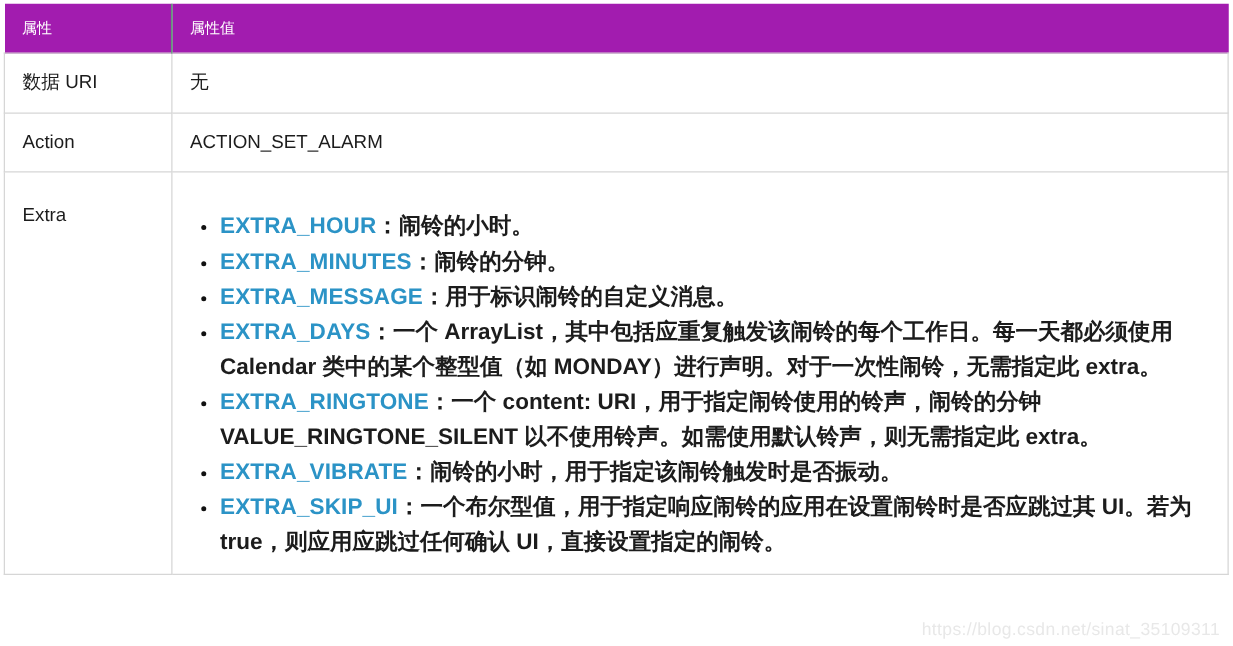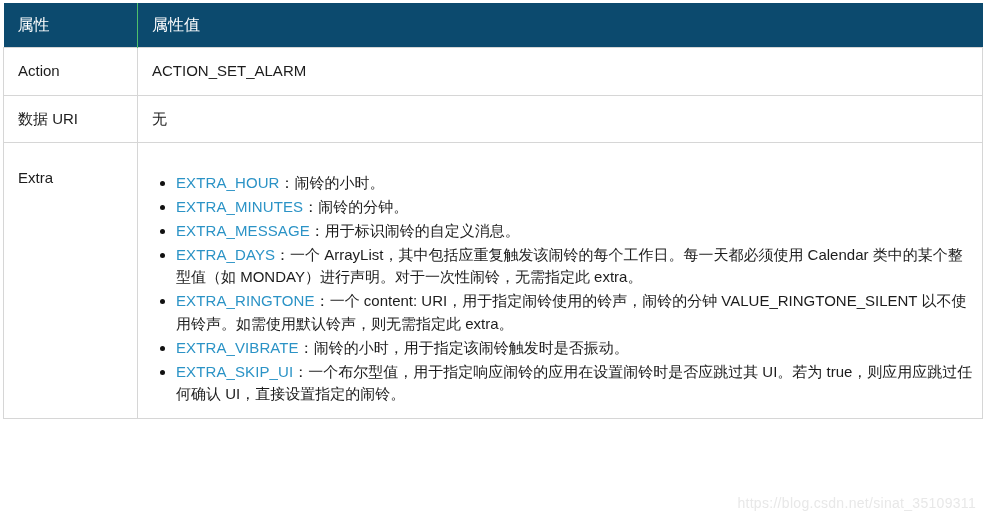--- a/index.html
+++ b/index.html
@@ -27,24 +27,24 @@
     border-collapse: collapse;
     width: 979px;
     table-layout: fixed;
     background: #fff;
   }
 
   table.attr-table col.col-attr { width: 134px; }
   table.attr-table col.col-val  { width: 845px; }
 
   thead th {
-    background: #0c4a6e;
+    background: #a21caf;
     color: #ffffff;
     font-weight: normal;
-    font-size: 16px;
+    font-size: 12px;
     text-align: left;
     padding: 12px 14px 13px 14px;
     border: none;
     line-height: 1.2;
     vertical-align: middle;
   }
   thead th.th-attr {
     border-right: 1px solid #4fc06a;
   }
 
@@ -75,25 +75,26 @@
     padding-left: 0;
     padding-right: 6px;
   }
 
   ul.extra-list {
     margin: 5px 0 2px 0;
     padding-left: 38px;
     list-style: disc;
   }
   ul.extra-list > li {
-    font-size: 15px;
+    font-size: 18px;
     line-height: 1.52;
     margin: 0 0 1px 0;
     padding: 0;
     color: #1c1c1c;
+    font-weight: bold;
   }
   ul.extra-list > li::marker {
     color: #111;
     font-size: 15px;
   }
 
   .code-link {
     color: #2b93c6;
     letter-spacing: 0.1px;
   }
@@ -120,26 +121,26 @@
       <col class="col-val">
     </colgroup>
     <thead>
       <tr>
         <th class="th-attr">属性</th>
         <th class="th-val">属性值</th>
       </tr>
     </thead>
     <tbody>
       <tr>
+        <td class="cell-attr">数据 URI</td>
+        <td class="cell-val">无</td>
+      </tr>
+      <tr>
         <td class="cell-attr">Action</td>
         <td class="cell-val">ACTION_SET_ALARM</td>
-      </tr>
-      <tr>
-        <td class="cell-attr">数据 URI</td>
-        <td class="cell-val">无</td>
       </tr>
       <tr class="row-extra">
         <td class="cell-attr">Extra</td>
         <td class="cell-val">
           <ul class="extra-list">
             <li>
               <span class="code-link">EXTRA_HOUR</span><span class="desc">：闹铃的小时。</span>
             </li>
             <li>
               <span class="code-link">EXTRA_MINUTES</span><span class="desc">：闹铃的分钟。</span>

